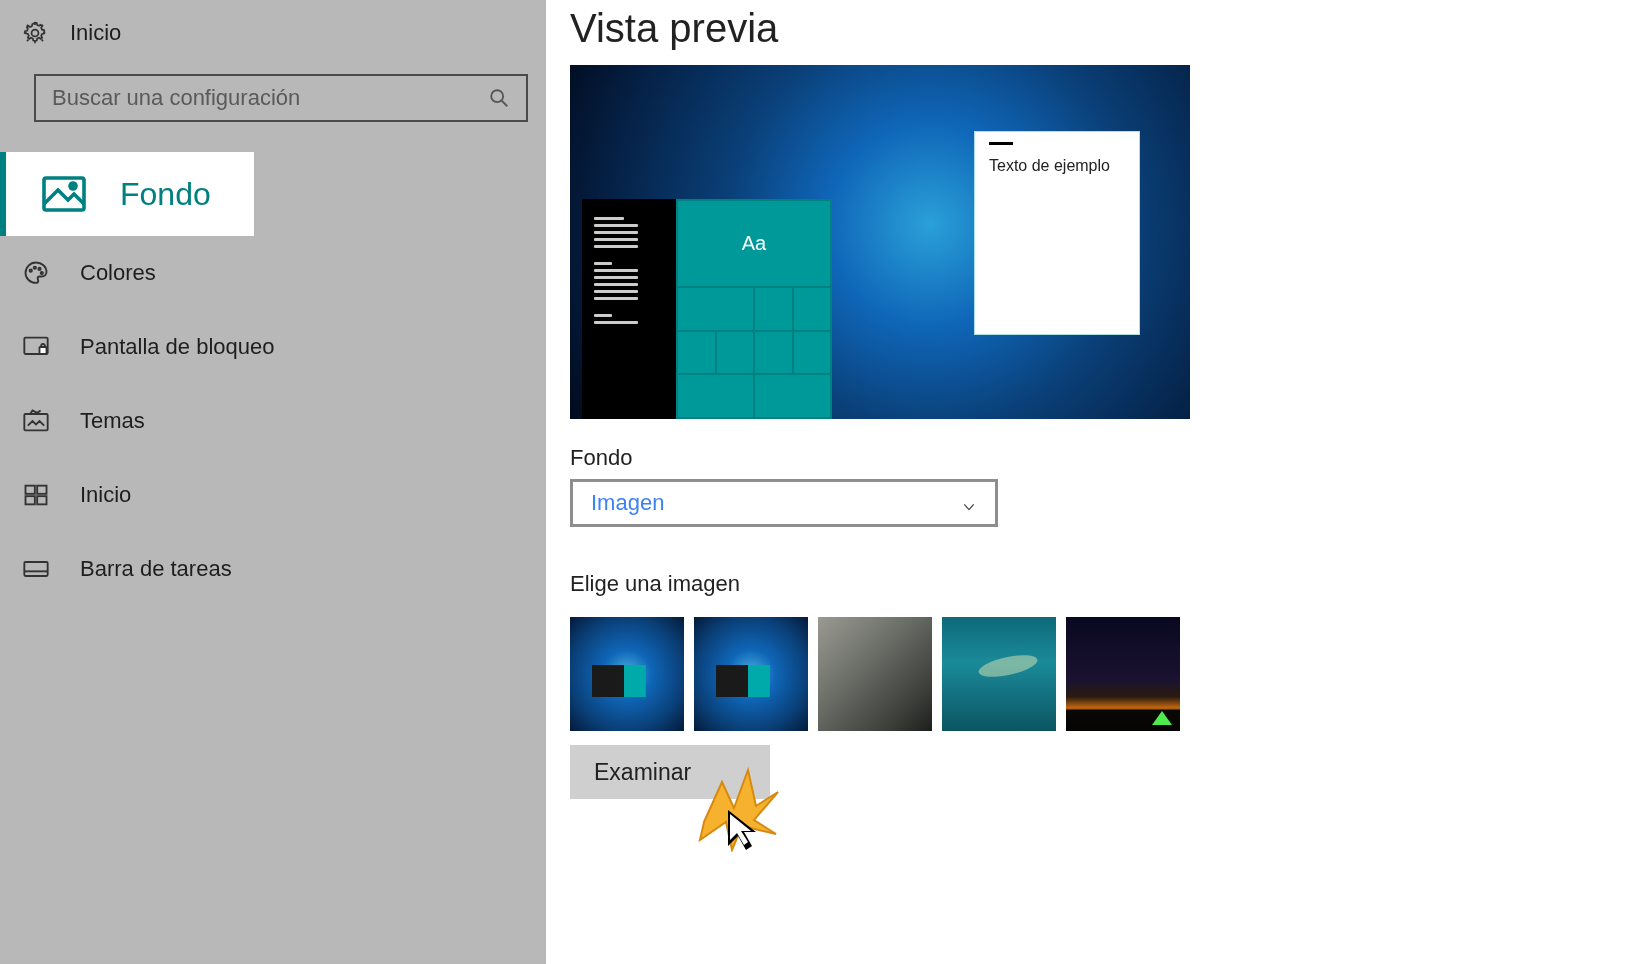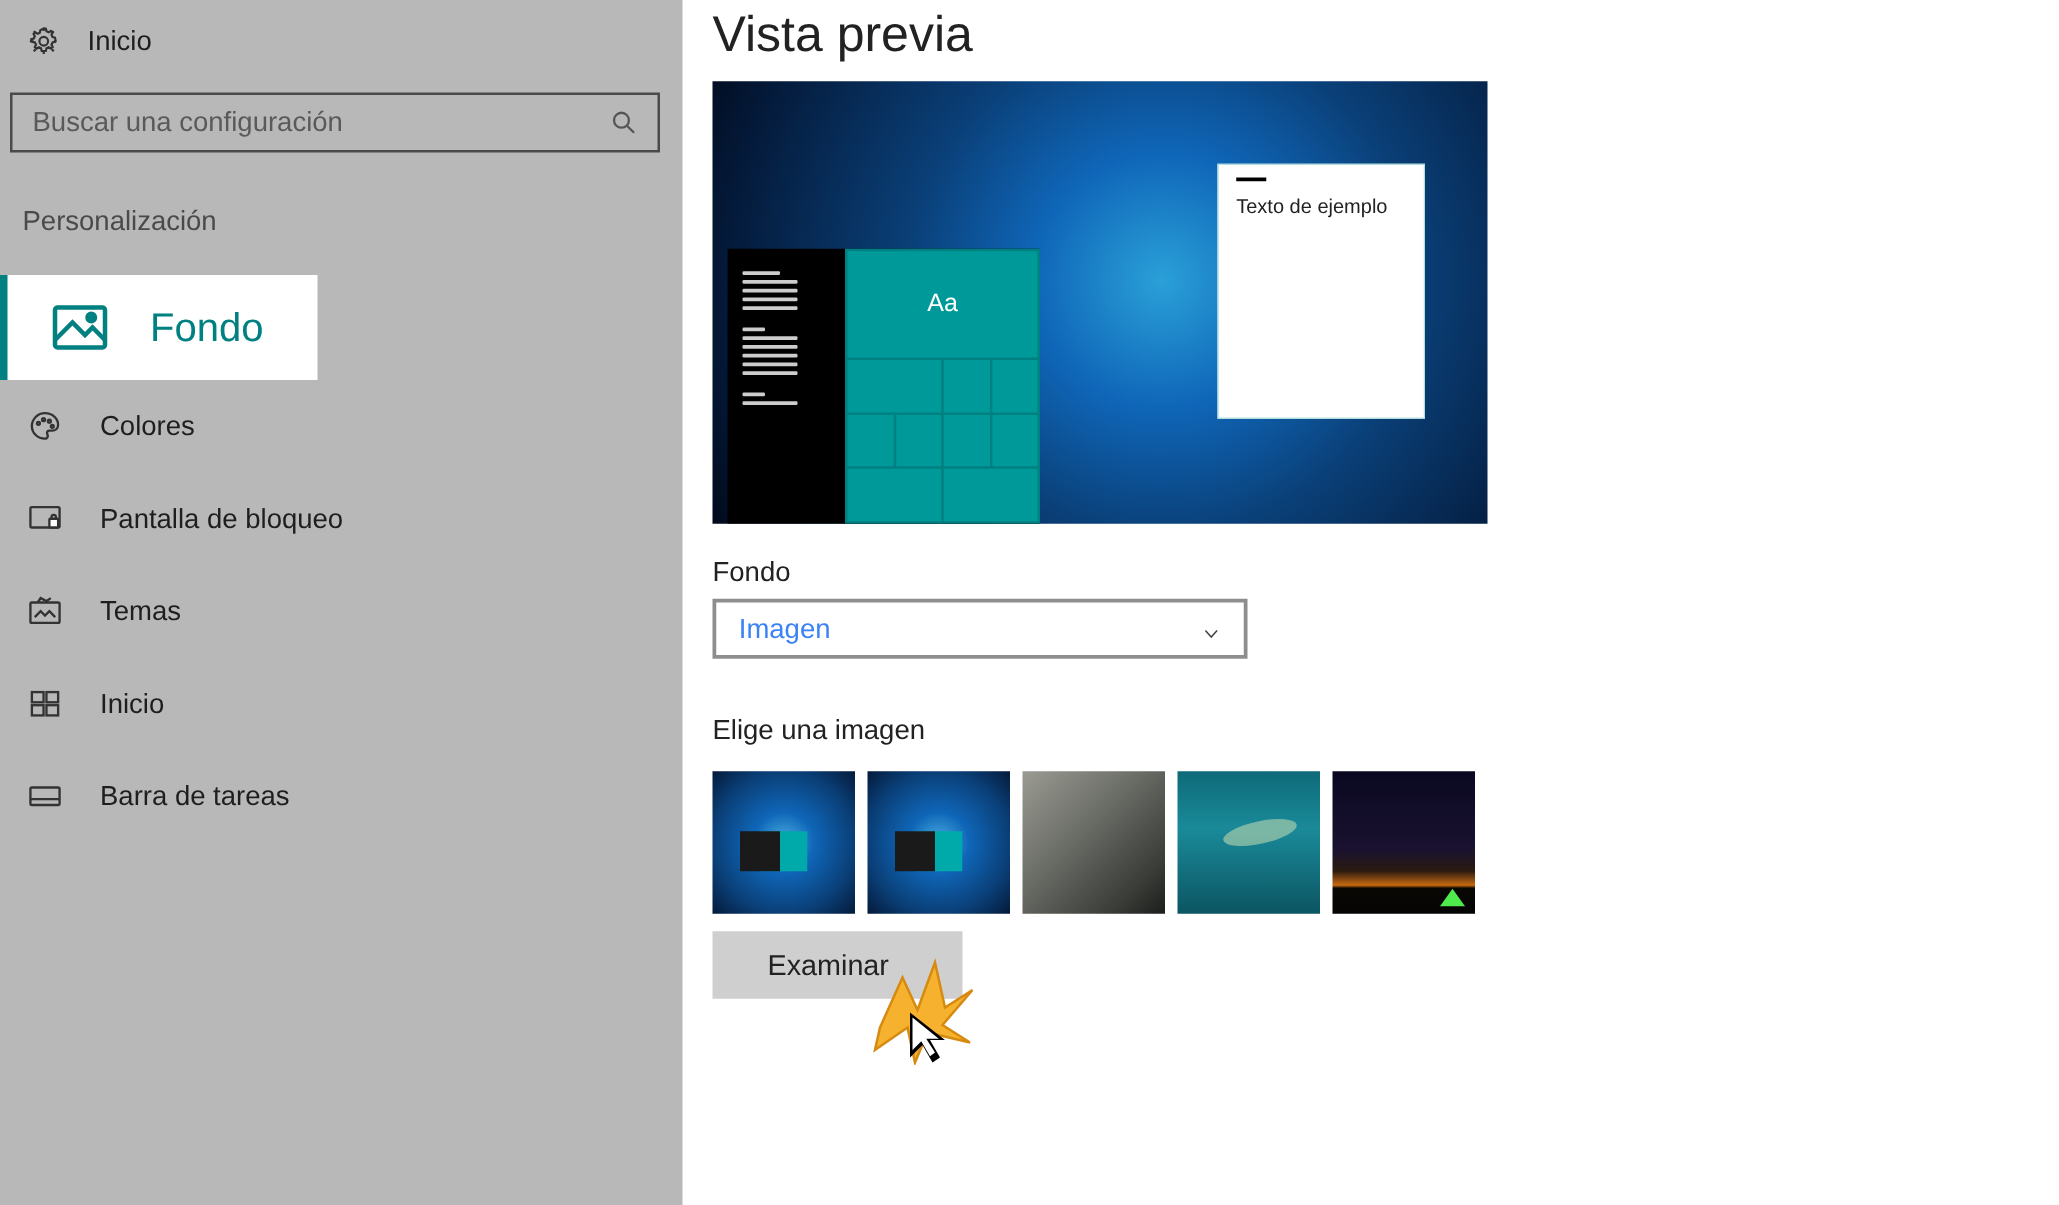--- a/index.html
+++ b/index.html
@@ -20,21 +20,21 @@
   .home-row {
     display: flex;
     align-items: center;
     gap: 22px;
     padding: 8px 20px 14px 22px;
     color: #1e1e1e;
     font-size: 22px;
   }
   .gear-icon { width: 26px; height: 26px; }
   .search-box {
-    margin: 14px 18px 0 8px;
+    margin: 14px 18px 0 34px;
     border: 2px solid #4a4a4a;
     height: 48px;
     display: flex;
     align-items: center;
     justify-content: space-between;
     padding: 0 16px;
     color: #5a5a5a;
     font-size: 22px;
     background: #b8b8b8;
   }
@@ -201,21 +201,21 @@
   }
   .browse-btn {
     margin-top: 14px;
     width: 200px;
     height: 54px;
     background: #cfcfcf;
     border: none;
     font-size: 23px;
     color: #222;
     text-align: left;
-    padding-left: 44px;
+    padding-left: 24px;
     cursor: pointer;
     position: relative;
   }
   .click-burst {
     position: absolute;
     left: 682px;
     top: 752px;
     width: 110px;
     height: 100px;
     pointer-events: none;
@@ -240,21 +240,20 @@
   <div class="search-box">
     <span>Buscar una configuración</span>
     <span class="search-icon">
       <svg viewBox="0 0 24 24" fill="none" stroke="#555" stroke-width="2">
         <circle cx="10" cy="10" r="6.5"></circle>
         <line x1="15" y1="15" x2="21" y2="21"></line>
       </svg>
     </span>
   </div>
 
-  <div class="section-label">Personalización</div>
 
   <div class="nav-list">
 
     <div class="nav-item active">
       <span class="nav-icon">
         <svg viewBox="0 0 24 24" fill="none" stroke="#008080" stroke-width="1.8">
           <rect x="2" y="4" width="20" height="16" rx="1"></rect>
           <polyline points="2,17 9,10 14,15 17,12 22,17"></polyline>
           <circle cx="16.5" cy="8" r="1.5" fill="#008080"></circle>
         </svg>

